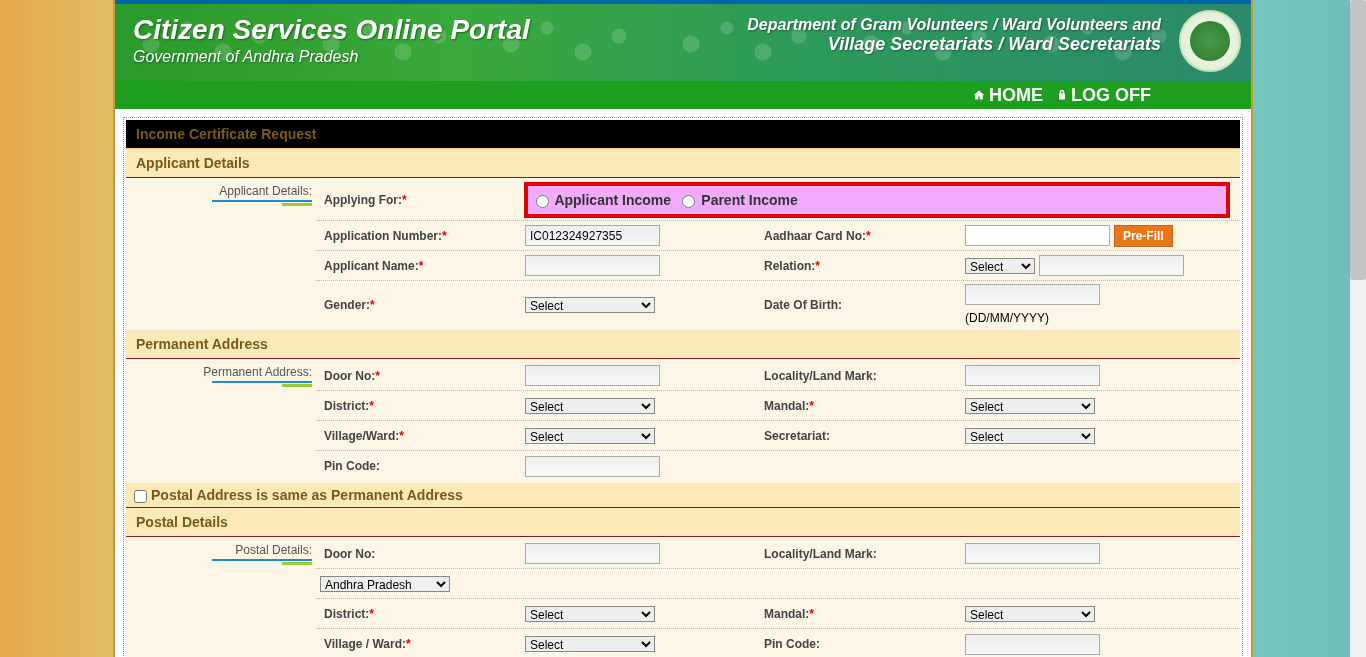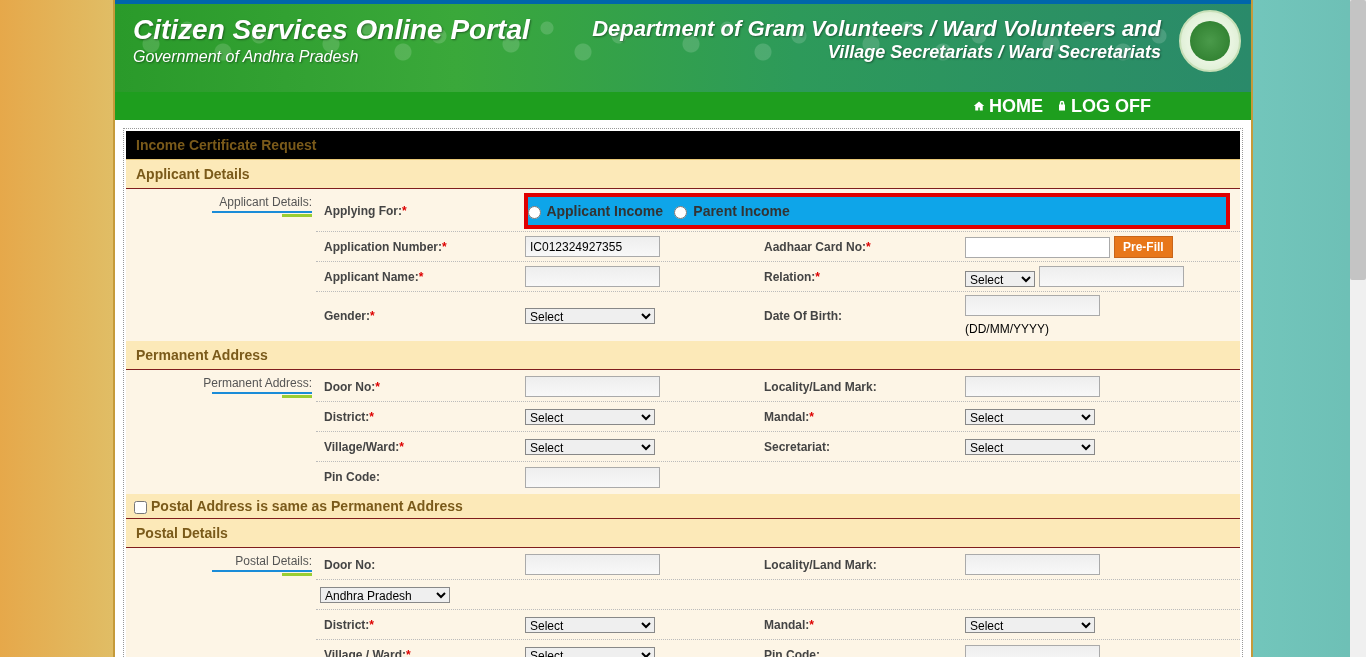--- a/index.html
+++ b/index.html
@@ -1,50 +1,50 @@
 <!DOCTYPE html>
 <html><head>
 <meta charset="utf-8">
 <style>
 * { margin: 0; padding: 0; box-sizing: border-box; }
 body { font-family: Verdana, Arial, sans-serif; font-size: 12px; background: linear-gradient(90deg, #e6a84a 0%, #d4e89c 25%, #a4e0e0 50%, #7dd3c8 75%, #6dbfb5 100%); min-height: 657px; }
 .page-wrap { width: 1140px; margin: 0 auto; background: #fff; min-height: 657px; border-left: 2px solid #c59a3a; border-right: 2px solid #c59a3a; }
-.banner { position: relative; height: 92px; background: linear-gradient(90deg, #2a9a2a 0%, #3aa83a 30%, #2d9a5a 60%, #2a8a6a 100%); border-top: 4px solid #0066aa; overflow: hidden; }
+.banner { position: relative; height: 81px; background: linear-gradient(90deg, #2a9a2a 0%, #3aa83a 30%, #2d9a5a 60%, #2a8a6a 100%); border-top: 4px solid #0066aa; overflow: hidden; }
 .banner-pattern { position: absolute; inset: 0; opacity: 0.15; background-image: radial-gradient(circle at 20% 50%, #fff 8px, transparent 9px), radial-gradient(circle at 40% 30%, #fff 6px, transparent 7px), radial-gradient(circle at 60% 60%, #fff 8px, transparent 9px), radial-gradient(circle at 80% 40%, #fff 7px, transparent 8px); background-size: 180px 80px; }
 .banner-left { position: absolute; left: 18px; top: 10px; color: #fff; text-shadow: 1px 1px 2px rgba(0,0,0,.4); }
 .banner-title { font-size: 28px; font-weight: bold; font-style: italic; }
 .banner-sub { font-size: 16px; font-style: italic; margin-top: 2px; }
 .banner-right { position: absolute; right: 90px; top: 12px; color: #fff; text-align: right; text-shadow: 1px 1px 2px rgba(0,0,0,.4); }
-.banner-dept1 { font-size: 22px; font-weight: bold; font-style: italic; }
+.banner-dept1 { font-size: 16px; font-weight: bold; font-style: italic; }
 .banner-dept2 { font-size: 18px; font-weight: bold; font-style: italic; }
 .emblem { position: absolute; right: 10px; top: 6px; width: 62px; height: 62px; border-radius: 50%; background: radial-gradient(circle, #e8f4e0 55%, #d4e8c8 100%); border: 2px solid #c8e0b8; display: flex; align-items: center; justify-content: center; }
 .emblem-inner { width: 40px; height: 40px; border-radius: 50%; background: radial-gradient(circle, #4a9a4a 0%, #2a7a2a 100%); }
 .navbar { height: 28px; background: #1e9e1e; display: flex; justify-content: flex-end; align-items: center; padding-right: 100px; gap: 14px; }
 .nav-item { color: #fff; font-size: 18px; font-weight: bold; display: inline-flex; align-items: center; gap: 4px; cursor: pointer; }
 .content { padding: 8px; }
 .panel { border: 1px dotted #999; background: #fff; padding: 2px; }
 .sec-hdr { background: #000000; color: #7a5a1a; font-weight: bold; font-size: 14px; padding: 6px 10px; border-bottom: 1px solid #e8c878; }
 .sec-hdr-light { background: #fce9b8; color: #7a5a1a; font-weight: bold; font-size: 14px; padding: 6px 10px; border-bottom: 1px solid #7f1d1d; }
 .section-body { background: #fdf5e6; padding: 2px 0; position: relative; }
 .side-label { position: absolute; left: 0; top: 6px; width: 190px; text-align: right; font-size: 12px; color: #555; padding-right: 4px; }
 .side-underline { display: block; width: 100px; height: 2px; background: #1a8cd8; margin-left: auto; margin-top: 2px; }
 .side-underline2 { display: block; width: 30px; height: 3px; background: #9acd32; margin-left: auto; margin-top: 1px; }
 .form-grid { margin-left: 190px; }
 .row { display: flex; border-bottom: 1px dotted #bbb; min-height: 30px; align-items: center; }
 .row:last-child { border-bottom: none; }
 .cell-label { width: 205px; padding: 5px 8px; font-weight: bold; color: #444; font-size: 12px; }
 .cell-input { width: 235px; padding: 3px 4px; }
 .cell-label2 { width: 205px; padding: 5px 8px; font-weight: bold; color: #444; font-size: 12px; }
-.cell-input2 { flex: 1; padding: 3px 4px; display: flex; gap: 4px; align-items: flex-end; }
+.cell-input2 { flex: 1; padding: 3px 4px; display: flex; gap: 4px; align-items: center; }
 .req { color: #d00; }
 input[type=text] { width: 135px; height: 21px; border: 1px solid #aaa; background: linear-gradient(#eee,#f8f8f8); padding: 0 4px; font-size: 12px; }
 select { width: 130px; height: 16px; border: 1px solid #888; font-size: 12px; }
 .hint { color: #000000; font-size: 12px; display: block; margin-top: 2px; }
 .btn-prefill { background: #e8771a; color: #fff; border: 1px solid #c8651a; padding: 3px 8px; font-size: 12px; font-weight: bold; cursor: pointer; }
-.highlight-box { border: 4px solid #e00000; background: #0ea5e9; padding: 6px 0; margin-left: -1px; margin-right: 6px; }
+.highlight-box { border: 4px solid #e00000; background: #f0abfc; padding: 6px 8px; margin-left: -1px; margin-right: 6px; }
 .radio-row label { font-weight: bold; font-size: 14px; color: #333; margin-right: 8px; cursor: pointer; }
 .radio-row input[type=radio] { margin-right: 2px; vertical-align: middle; }
 .checkbox-row { padding: 4px 8px; }
 .checkbox-row label { font-weight: bold; font-size: 14px; color: #7a5a1a; cursor: pointer; }
 .checkbox-row input { vertical-align: middle; margin-right: 4px; }
 svg { display: inline-block; vertical-align: middle; }
 .scrollbar-track { position: fixed; right: 0; top: 0; width: 16px; height: 100%; background: #f0f0f0; }
 .scrollbar-thumb { position: absolute; right: 0; top: 0; width: 16px; height: 280px; background: #c4c4c4; border-radius: 2px; }
 .aadhaar-input { width: 145px !important; background: #fff !important; }
 .rel-input { width: 145px !important; }

